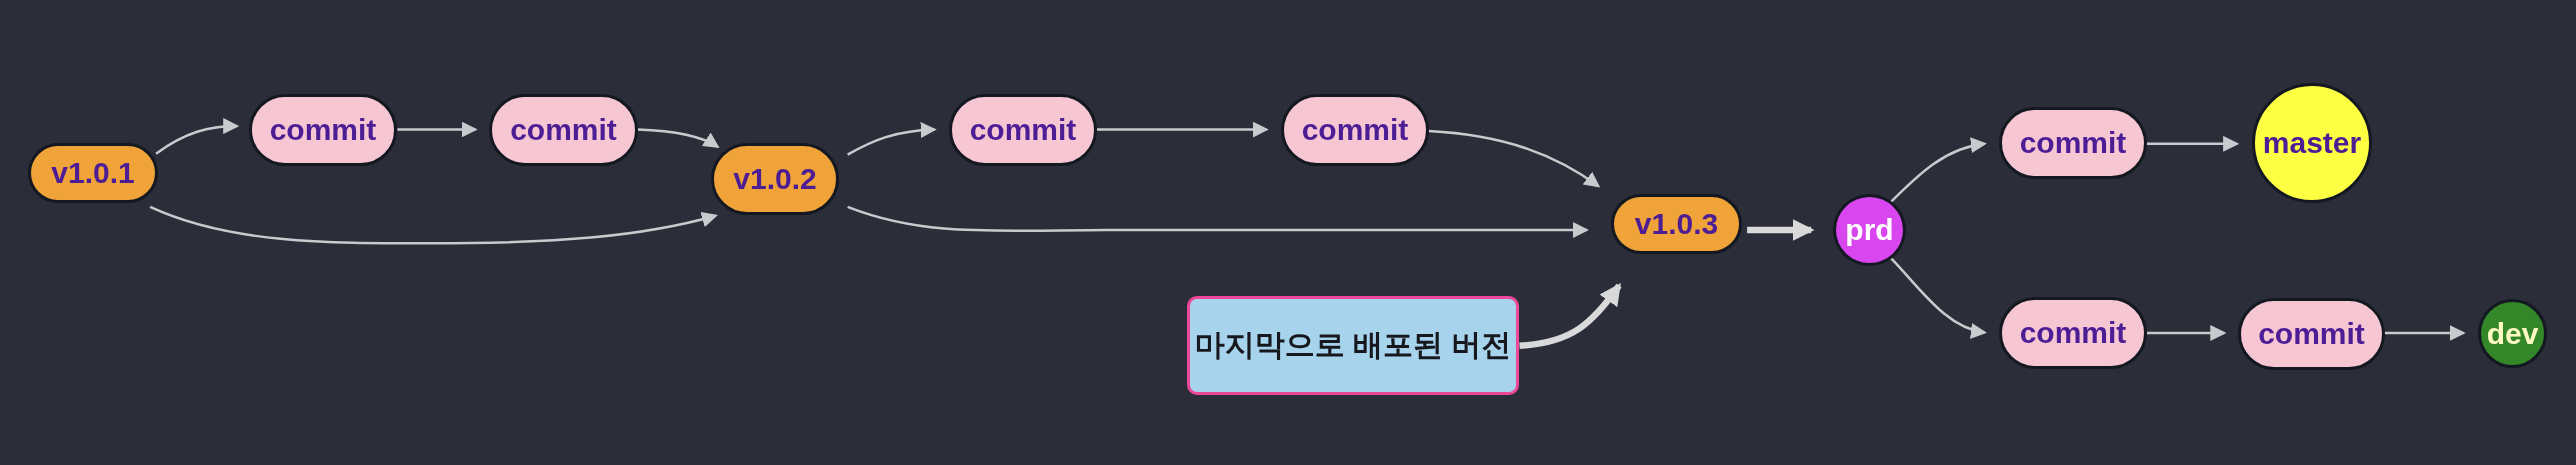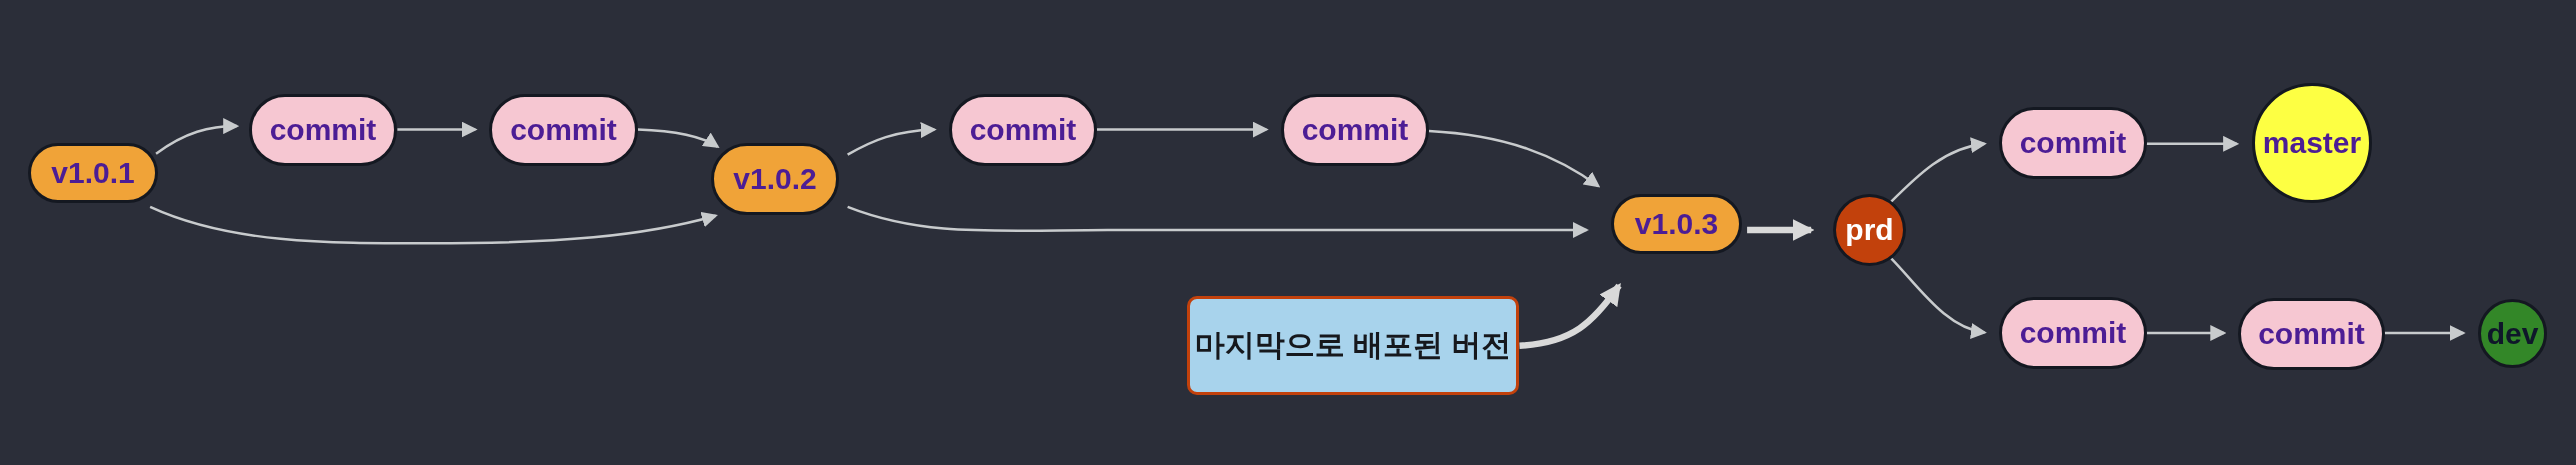--- a/index.html
+++ b/index.html
@@ -39,31 +39,31 @@
     border: 3px solid #141821;
     color: #4c1d95;
     font-size: 30px;
     font-weight: 700;
     white-space: nowrap;
   }
   .pill   { border-radius: 36px; }
   .circle { border-radius: 50%; }
   .tag    { background: #f0a338; }
   .commit { background: #f6c7d2; }
-  .prd    { background: #c2410c; color: #ffffff; }
+  .prd    { background: #d946ef; color: #ffffff; }
   .master { background: #fdff43; }
-  .dev    { background: #338728; color: #0f172a; }
+  .dev    { background: #338728; color: #fef9c3; }
   .note {
     position: absolute;
     display: flex;
     align-items: center;
     justify-content: center;
     box-sizing: border-box;
     background: #a8d3ec;
-    border: 3px solid #c2410c;
+    border: 3px solid #ec4899;
     border-radius: 10px;
     color: #16181d;
     font-size: 30px;
     font-weight: 600;
     white-space: nowrap;
   }
   
   .n-v101   { left: 28px;   top: 143px; width: 130px; height: 60px; }
   .n-c1     { left: 249px;  top: 94px;  width: 148px; height: 72px; }
   .n-c2     { left: 489px;  top: 94px;  width: 149px; height: 72px; }

